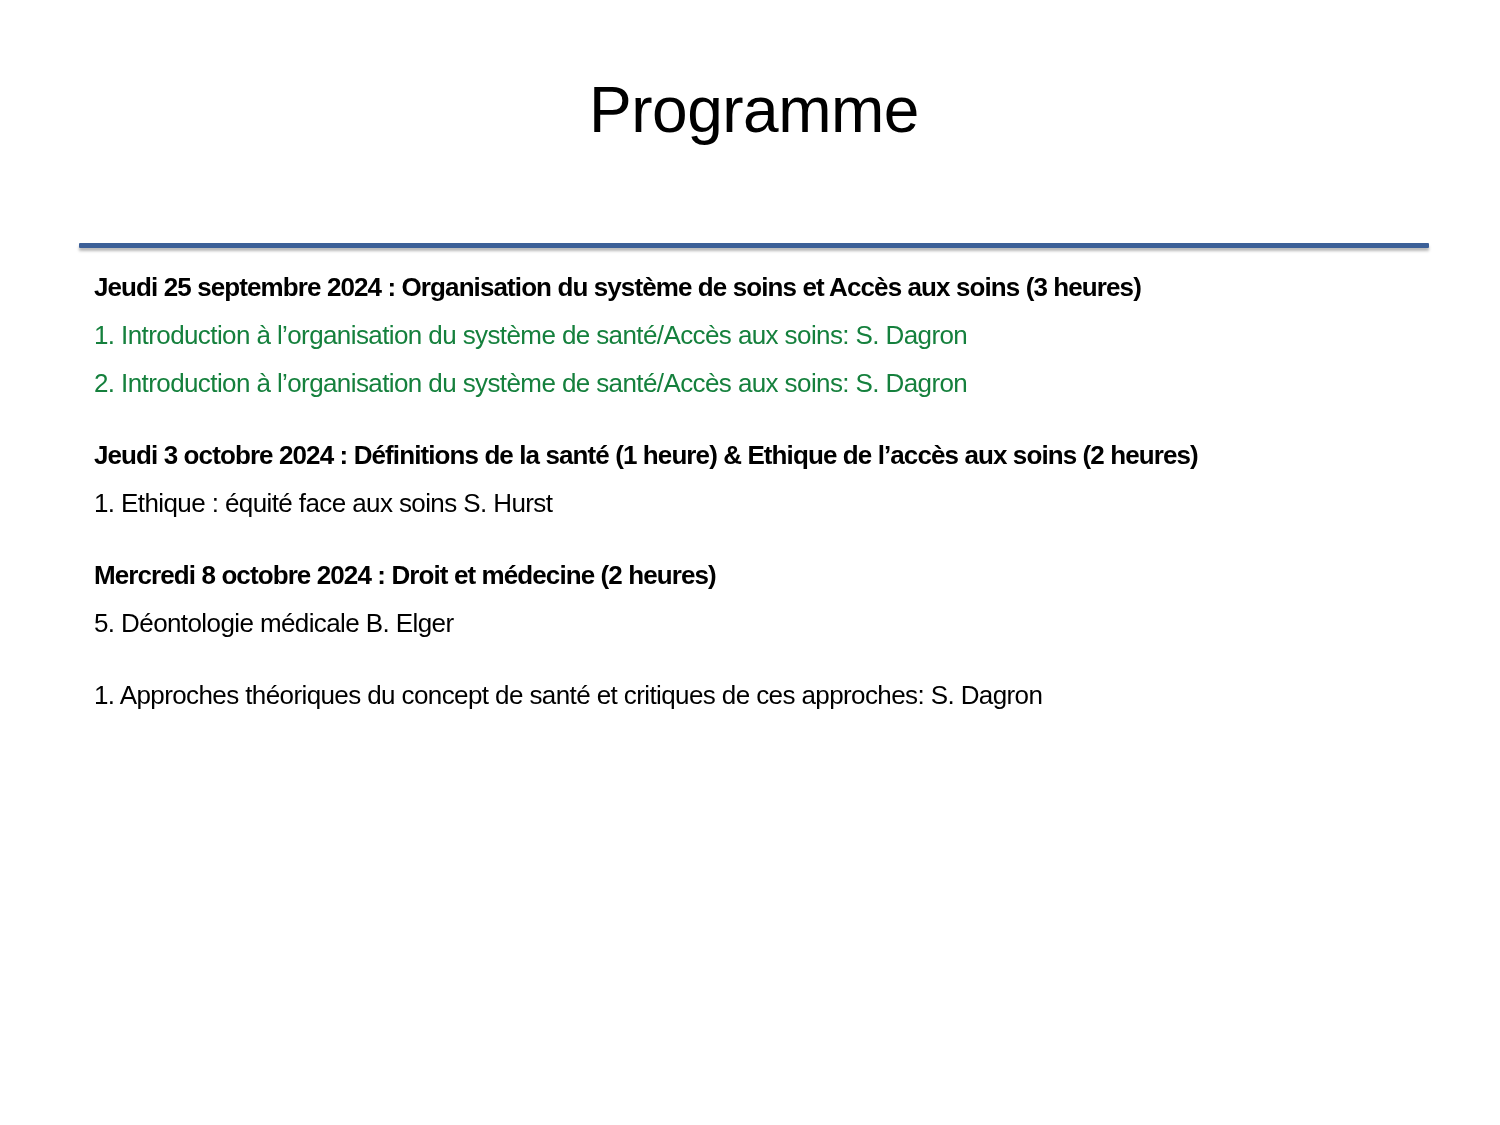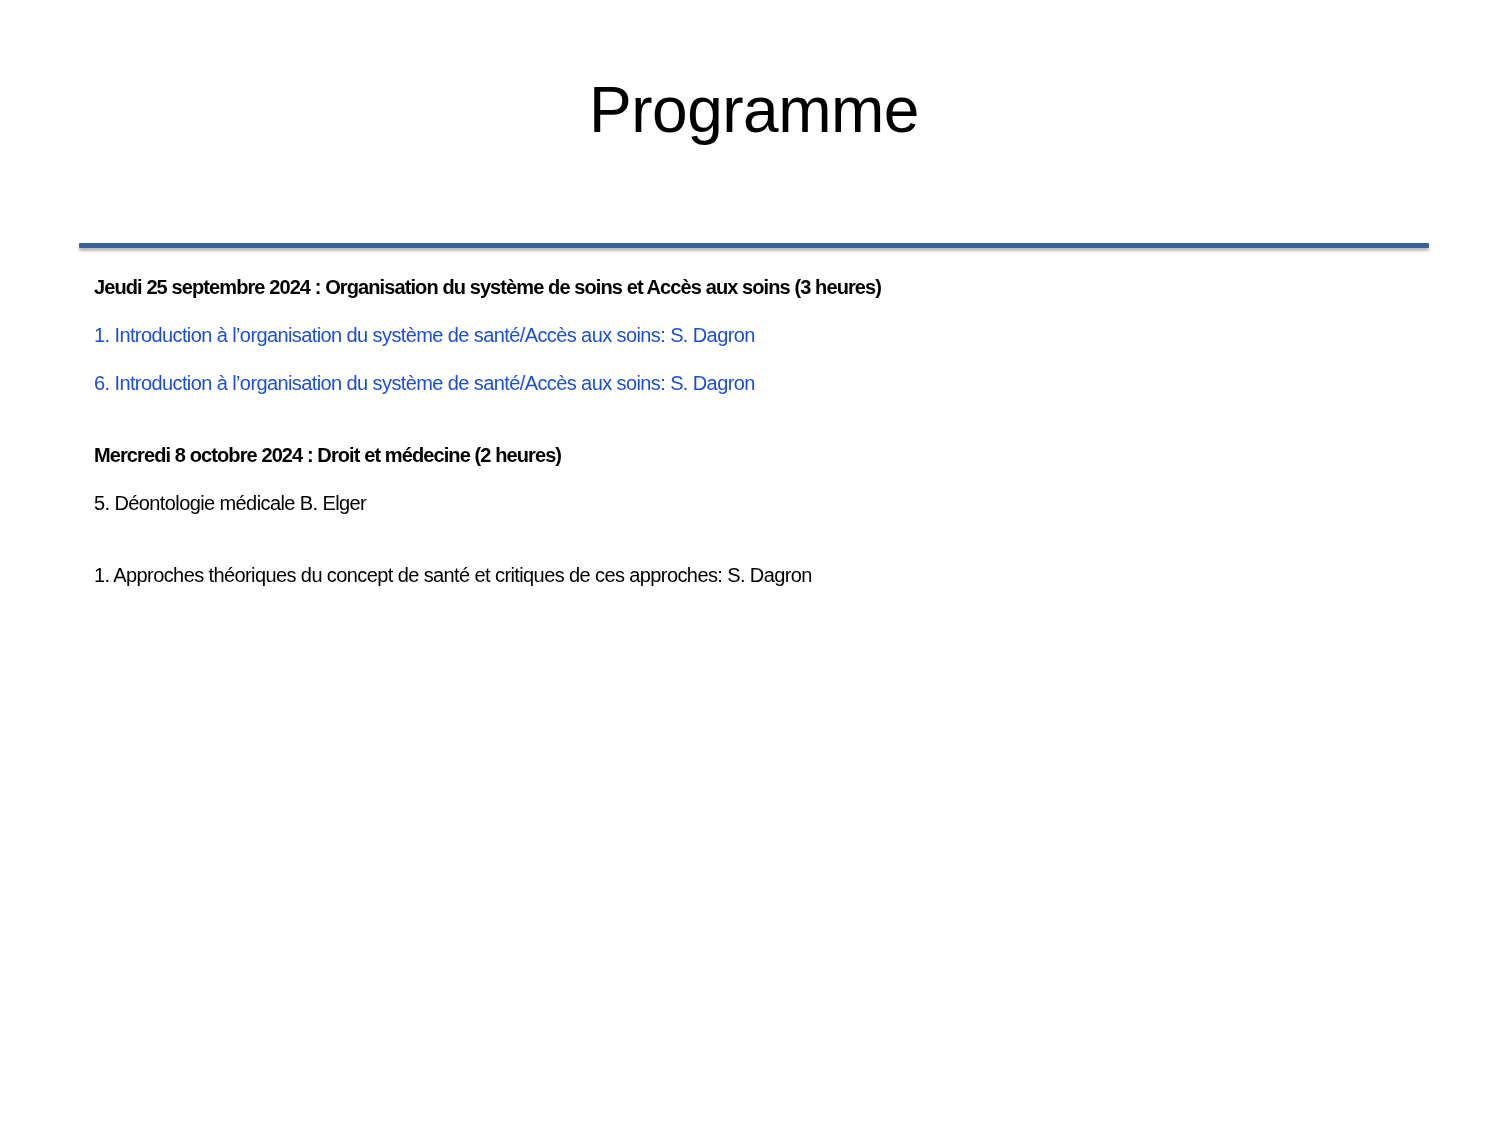--- a/index.html
+++ b/index.html
@@ -46,48 +46,50 @@
     .content {
       position: absolute;
       left: 90px;
       top: 263px;
       width: 1340px;
     }
     .section {
       margin: 0 0 24px 0;
     }
     .line {
-      font-size: 20px;
+      font-size: 26px;
       line-height: 48px;
       height: 48px;
       white-space: nowrap;
       letter-spacing: -0.6px;
     }
     .heading {
       font-weight: bold;
       letter-spacing: -0.9px;
     }
-    .red { color: #1d4ed8; }
+    .red { color: #15803d; }
   </style>
 </head>
 <body>
 
 <div class="slide">
   <div class="title">Programme</div>
   <div class="divider"></div>
 
   <div class="content">
 
     <div class="section">
       <div class="line heading">Jeudi 25 septembre 2024 : Organisation du système de soins et Accès aux soins (3 heures)</div>
       <div class="line red">1. Introduction à l’organisation du système de santé/Accès aux soins: S. Dagron</div>
-      <div class="line red">6. Introduction à l’organisation du système de santé/Accès aux soins: S. Dagron</div>
+      <div class="line red">2. Introduction à l’organisation du système de santé/Accès aux soins: S. Dagron</div>
     </div>
 
     <div class="section">
+      <div class="line heading">Jeudi 3 octobre 2024 : Définitions de la santé (1 heure) &amp; Ethique de l’accès aux soins (2 heures)</div>
+      <div class="line">1. Ethique : équité face aux soins S. Hurst</div>
     </div>
 
     <div class="section">
       <div class="line heading">Mercredi 8 octobre 2024 : Droit et médecine (2 heures)</div>
       <div class="line">5. Déontologie médicale B. Elger</div>
     </div>
 
     <div class="section">
       <div class="line">1. Approches théoriques du concept de santé et critiques de ces approches: S. Dagron</div>
     </div>

